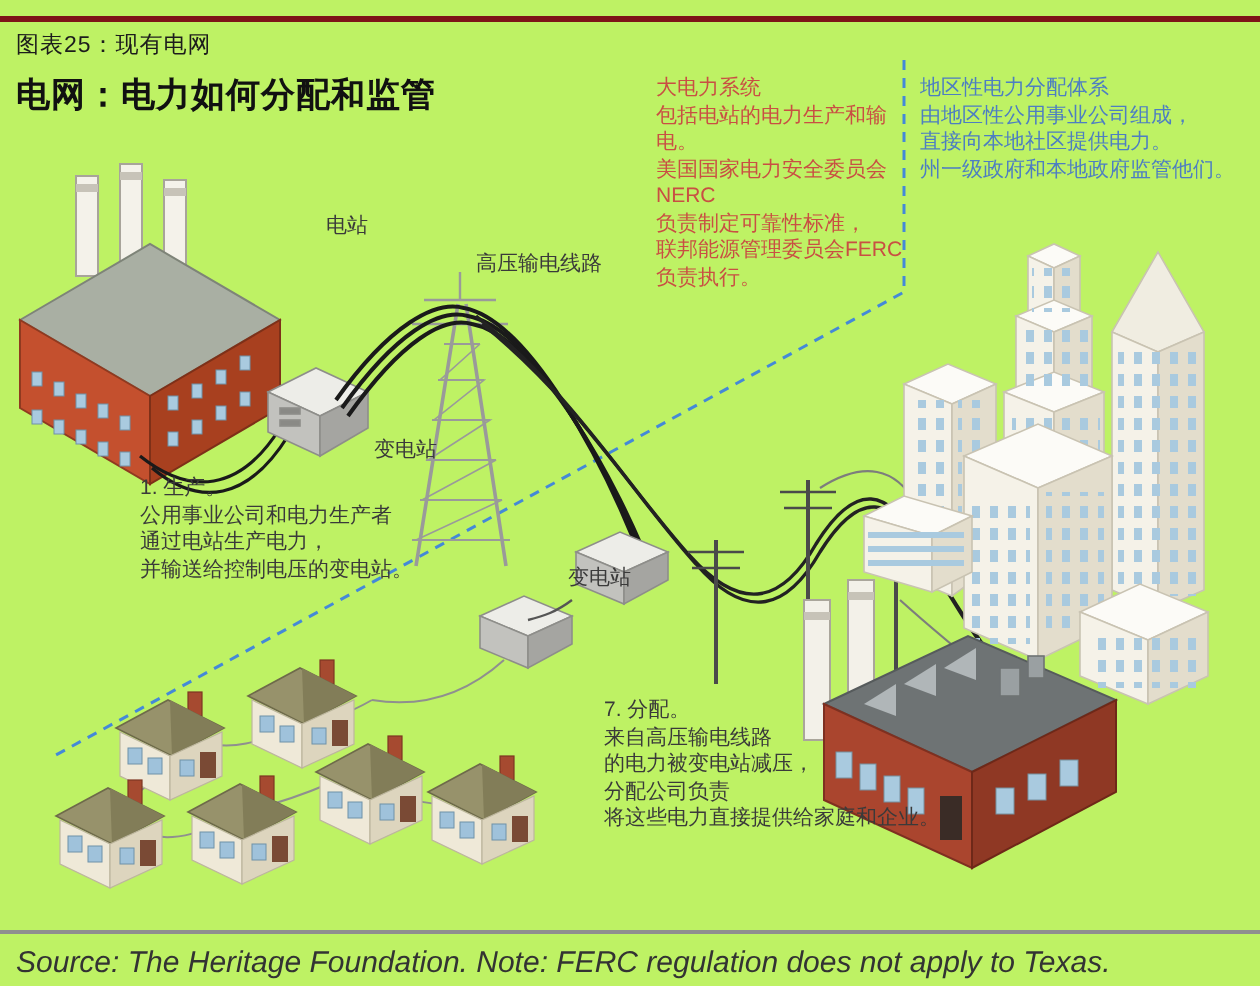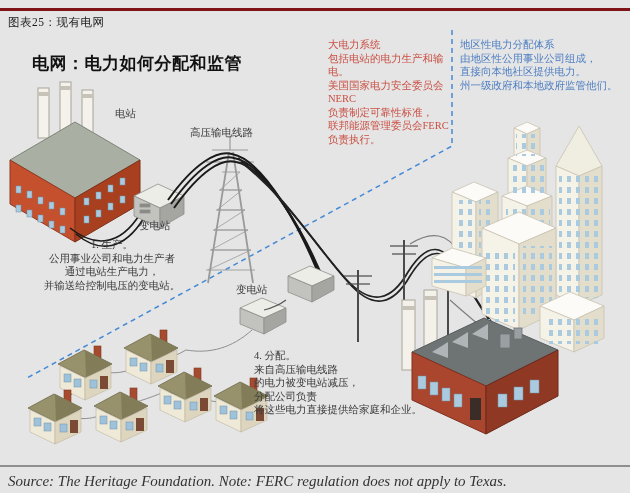--- a/index.html
+++ b/index.html
@@ -1,32 +1,32 @@
 <!DOCTYPE html>
 <html><head>
 <meta charset="utf-8">
 <style>
   html,body{margin:0;padding:0;background:#fff;}
   .canvas{
-    position:relative;width:630px;height:493px;background:#e5e5e5;overflow:hidden;
-    font-family:Liberation Serif, serif;color:#222;
+    position:relative;width:630px;height:493px;background:#bef264;overflow:hidden;
+    font-family:Liberation Sans, sans-serif;color:#222;
   }
   .art{position:absolute;left:0;top:0;pointer-events:none;}
   .abs{position:absolute;white-space:pre-line;}
   .top-rule{position:absolute;left:0;top:8px;width:630px;height:3px;background:#7E1418;}
   .figure-label{left:8px;top:15px;font-size:11.5px;color:#1c1c1c;letter-spacing:.5px;}
-  .page-title{left:8px;top:52px;font-size:17px;font-weight:bold;color:#111;letter-spacing:.5px;margin-left:24px;}
+  .page-title{left:8px;top:36px;font-size:17px;font-weight:bold;color:#111;letter-spacing:.5px;}
   .block{font-size:10.5px;line-height:13.5px;}
   .bulk-block{left:328px;top:38px;width:135px;color:#C94F43;}
   .local-block{left:460px;top:38px;width:170px;color:#4D7EC2;}
-  .anno{font-size:10.5px;line-height:13.5px;color:#3A3A3A;}
+  .anno{font-size:10.5px;line-height:13.5px;color:#3A3A3A;margin-left:48px;}
   .lbl-power-station{left:115px;top:107px;}
   .lbl-hv{left:190px;top:126px;}
   .step2{left:263px;top:166px;width:130px;}
-  .step1{left:22px;top:238px;width:180px;text-align:center;}
+  .step1{left:22px;top:238px;width:180px;}
   .lbl-sub1{left:139px;top:219px;}
   .lbl-sub2{left:236px;top:283px;}
   .step3{left:254px;top:349px;width:180px;}
   .footer-rule{position:absolute;left:0;top:465px;width:630px;height:2px;background:#8F8F8F;}
   .source-note{left:8px;top:473px;font-size:15px;font-style:italic;color:#333;}
 </style>
 </head>
 <body>
 
 <div class="canvas">
@@ -308,21 +308,21 @@
 
   <div class="abs anno lbl-power-station">电站</div>
   <div class="abs anno lbl-hv">高压输电线路</div>
   <div class="abs anno lbl-sub1">变电站</div>
   <div class="abs anno lbl-sub2">变电站</div>
 
   <div class="abs anno step1">1. 生产。
 公用事业公司和电力生产者
 通过电站生产电力，
 并输送给控制电压的变电站。</div>
-  <div class="abs anno step3">4. 分配。
+  <div class="abs anno step3">7. 分配。
 来自高压输电线路
 的电力被变电站减压，
 分配公司负责
 将这些电力直接提供给家庭和企业。</div>
 
   <div class="footer-rule"></div>
   <div class="abs source-note">Source: The Heritage Foundation. Note: FERC regulation does not apply to Texas.</div>
 
 </div>
 

